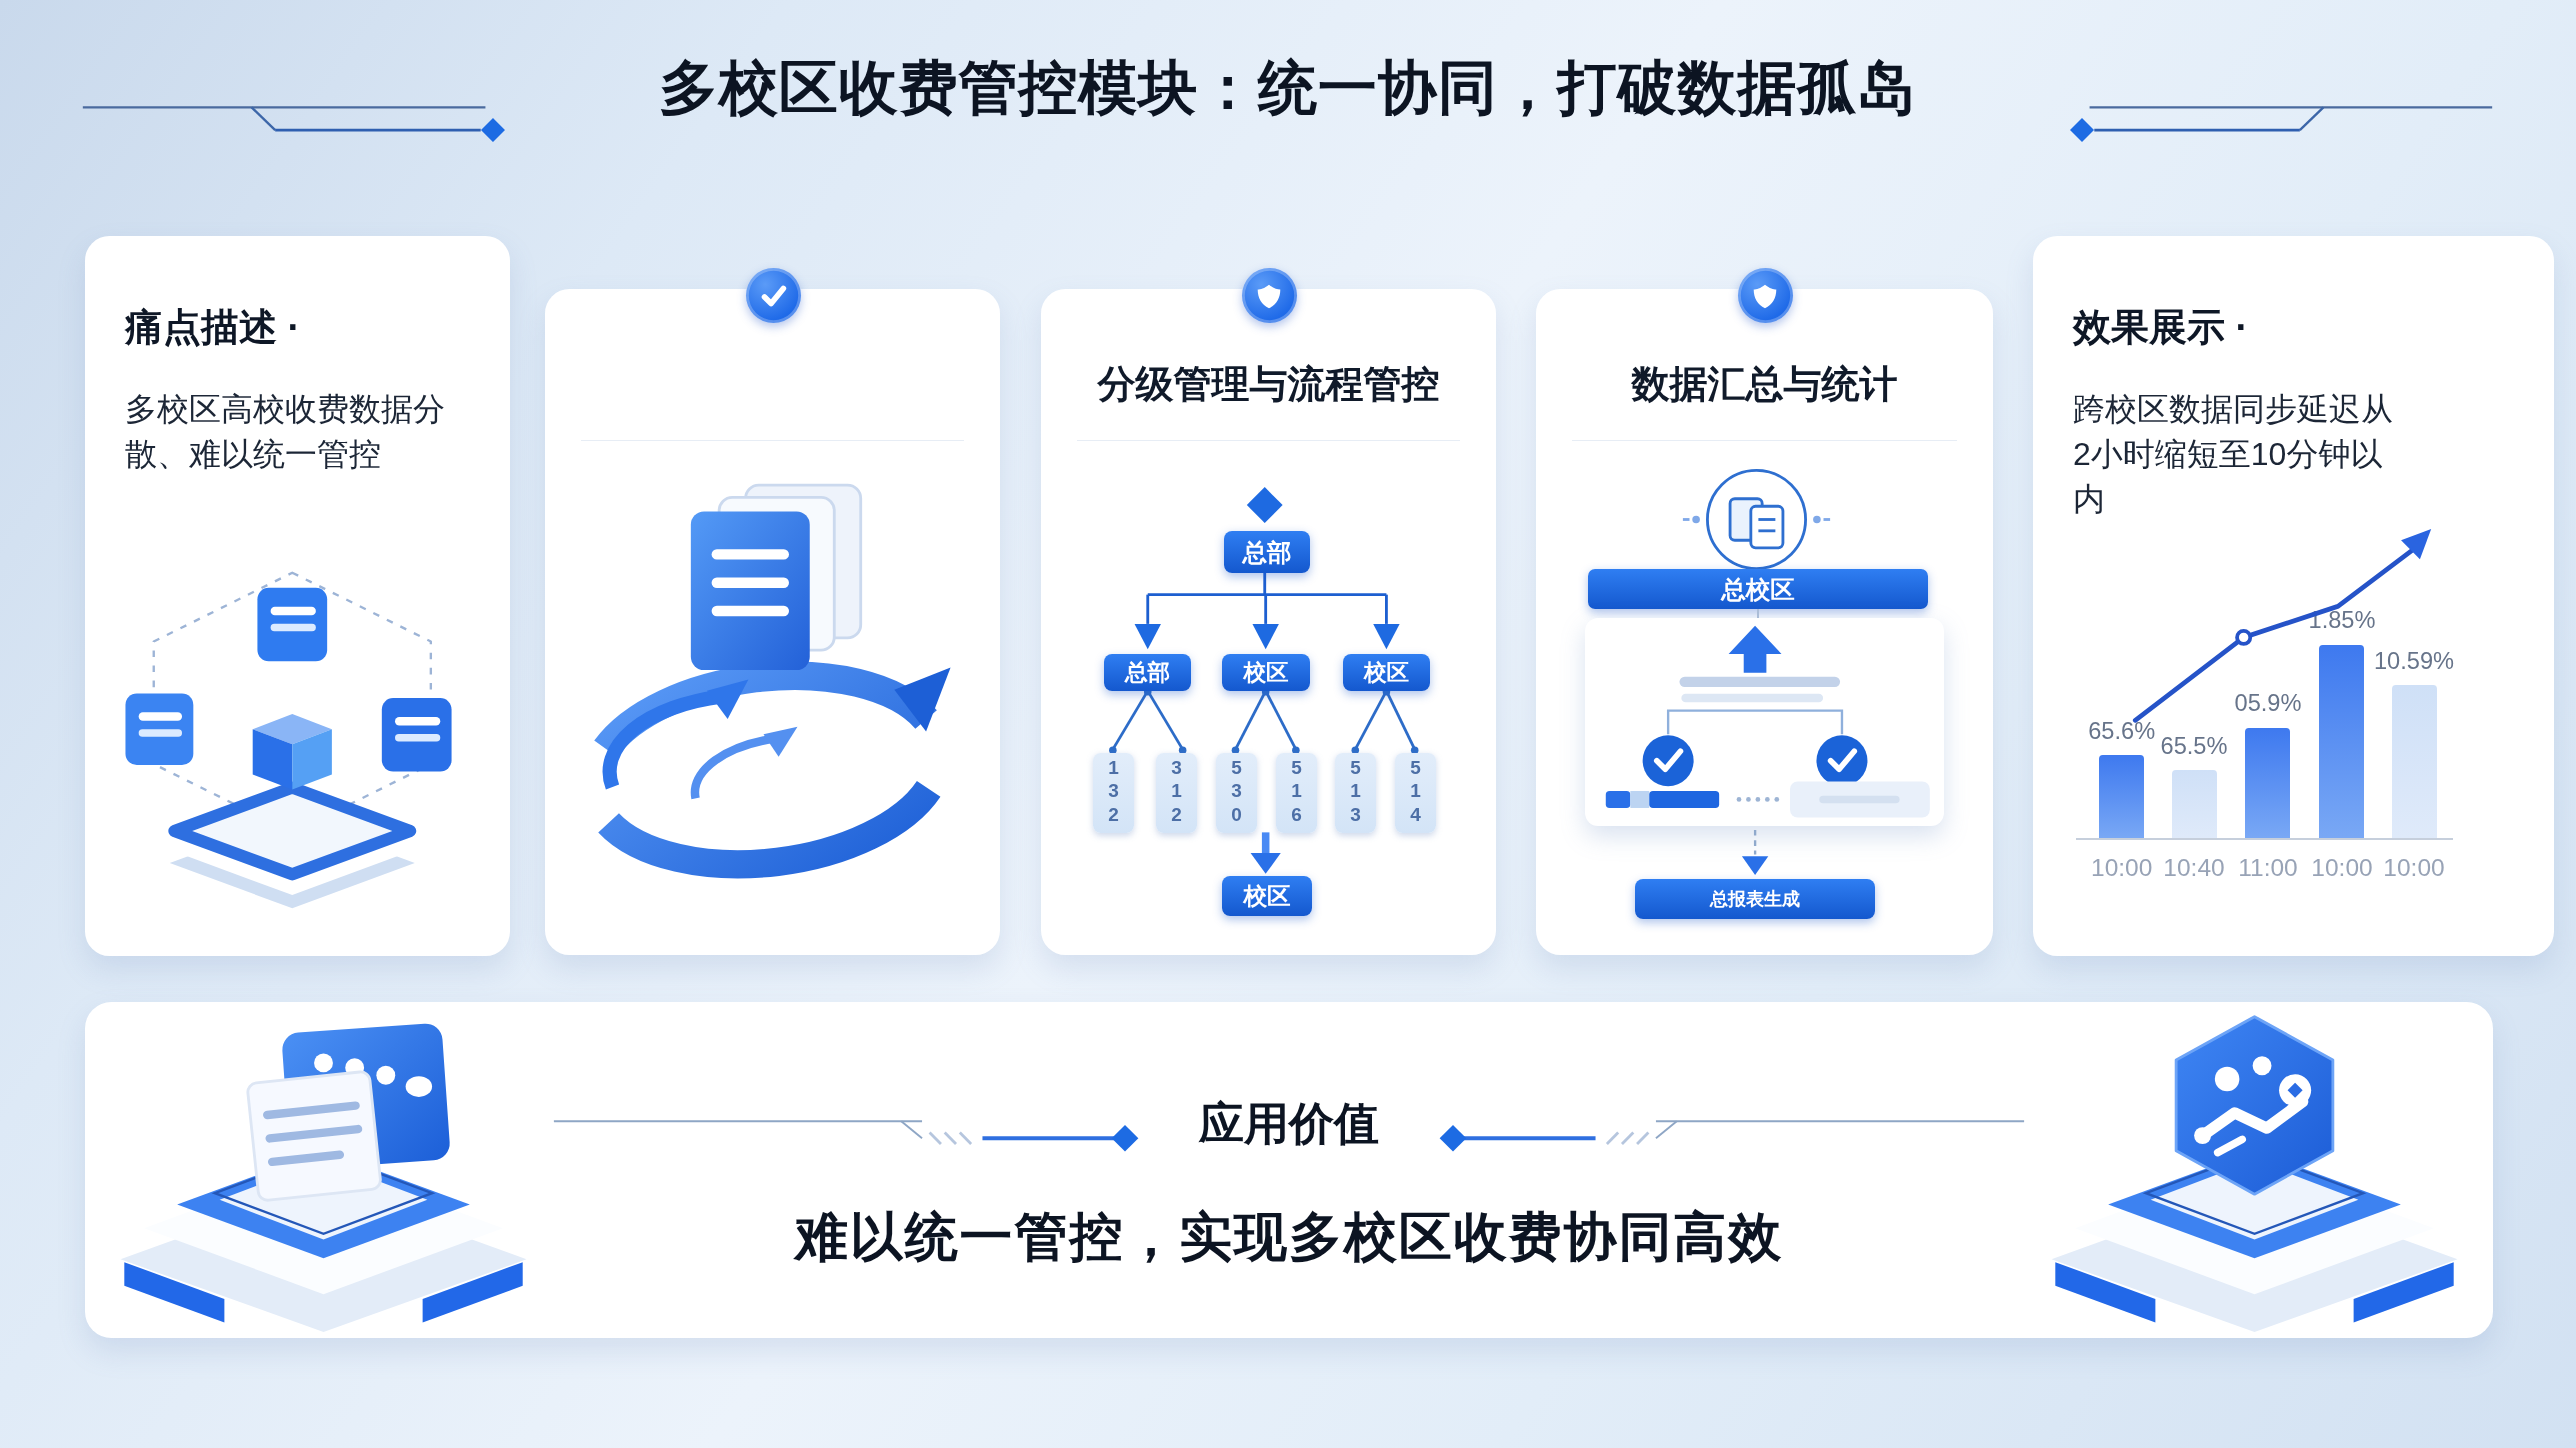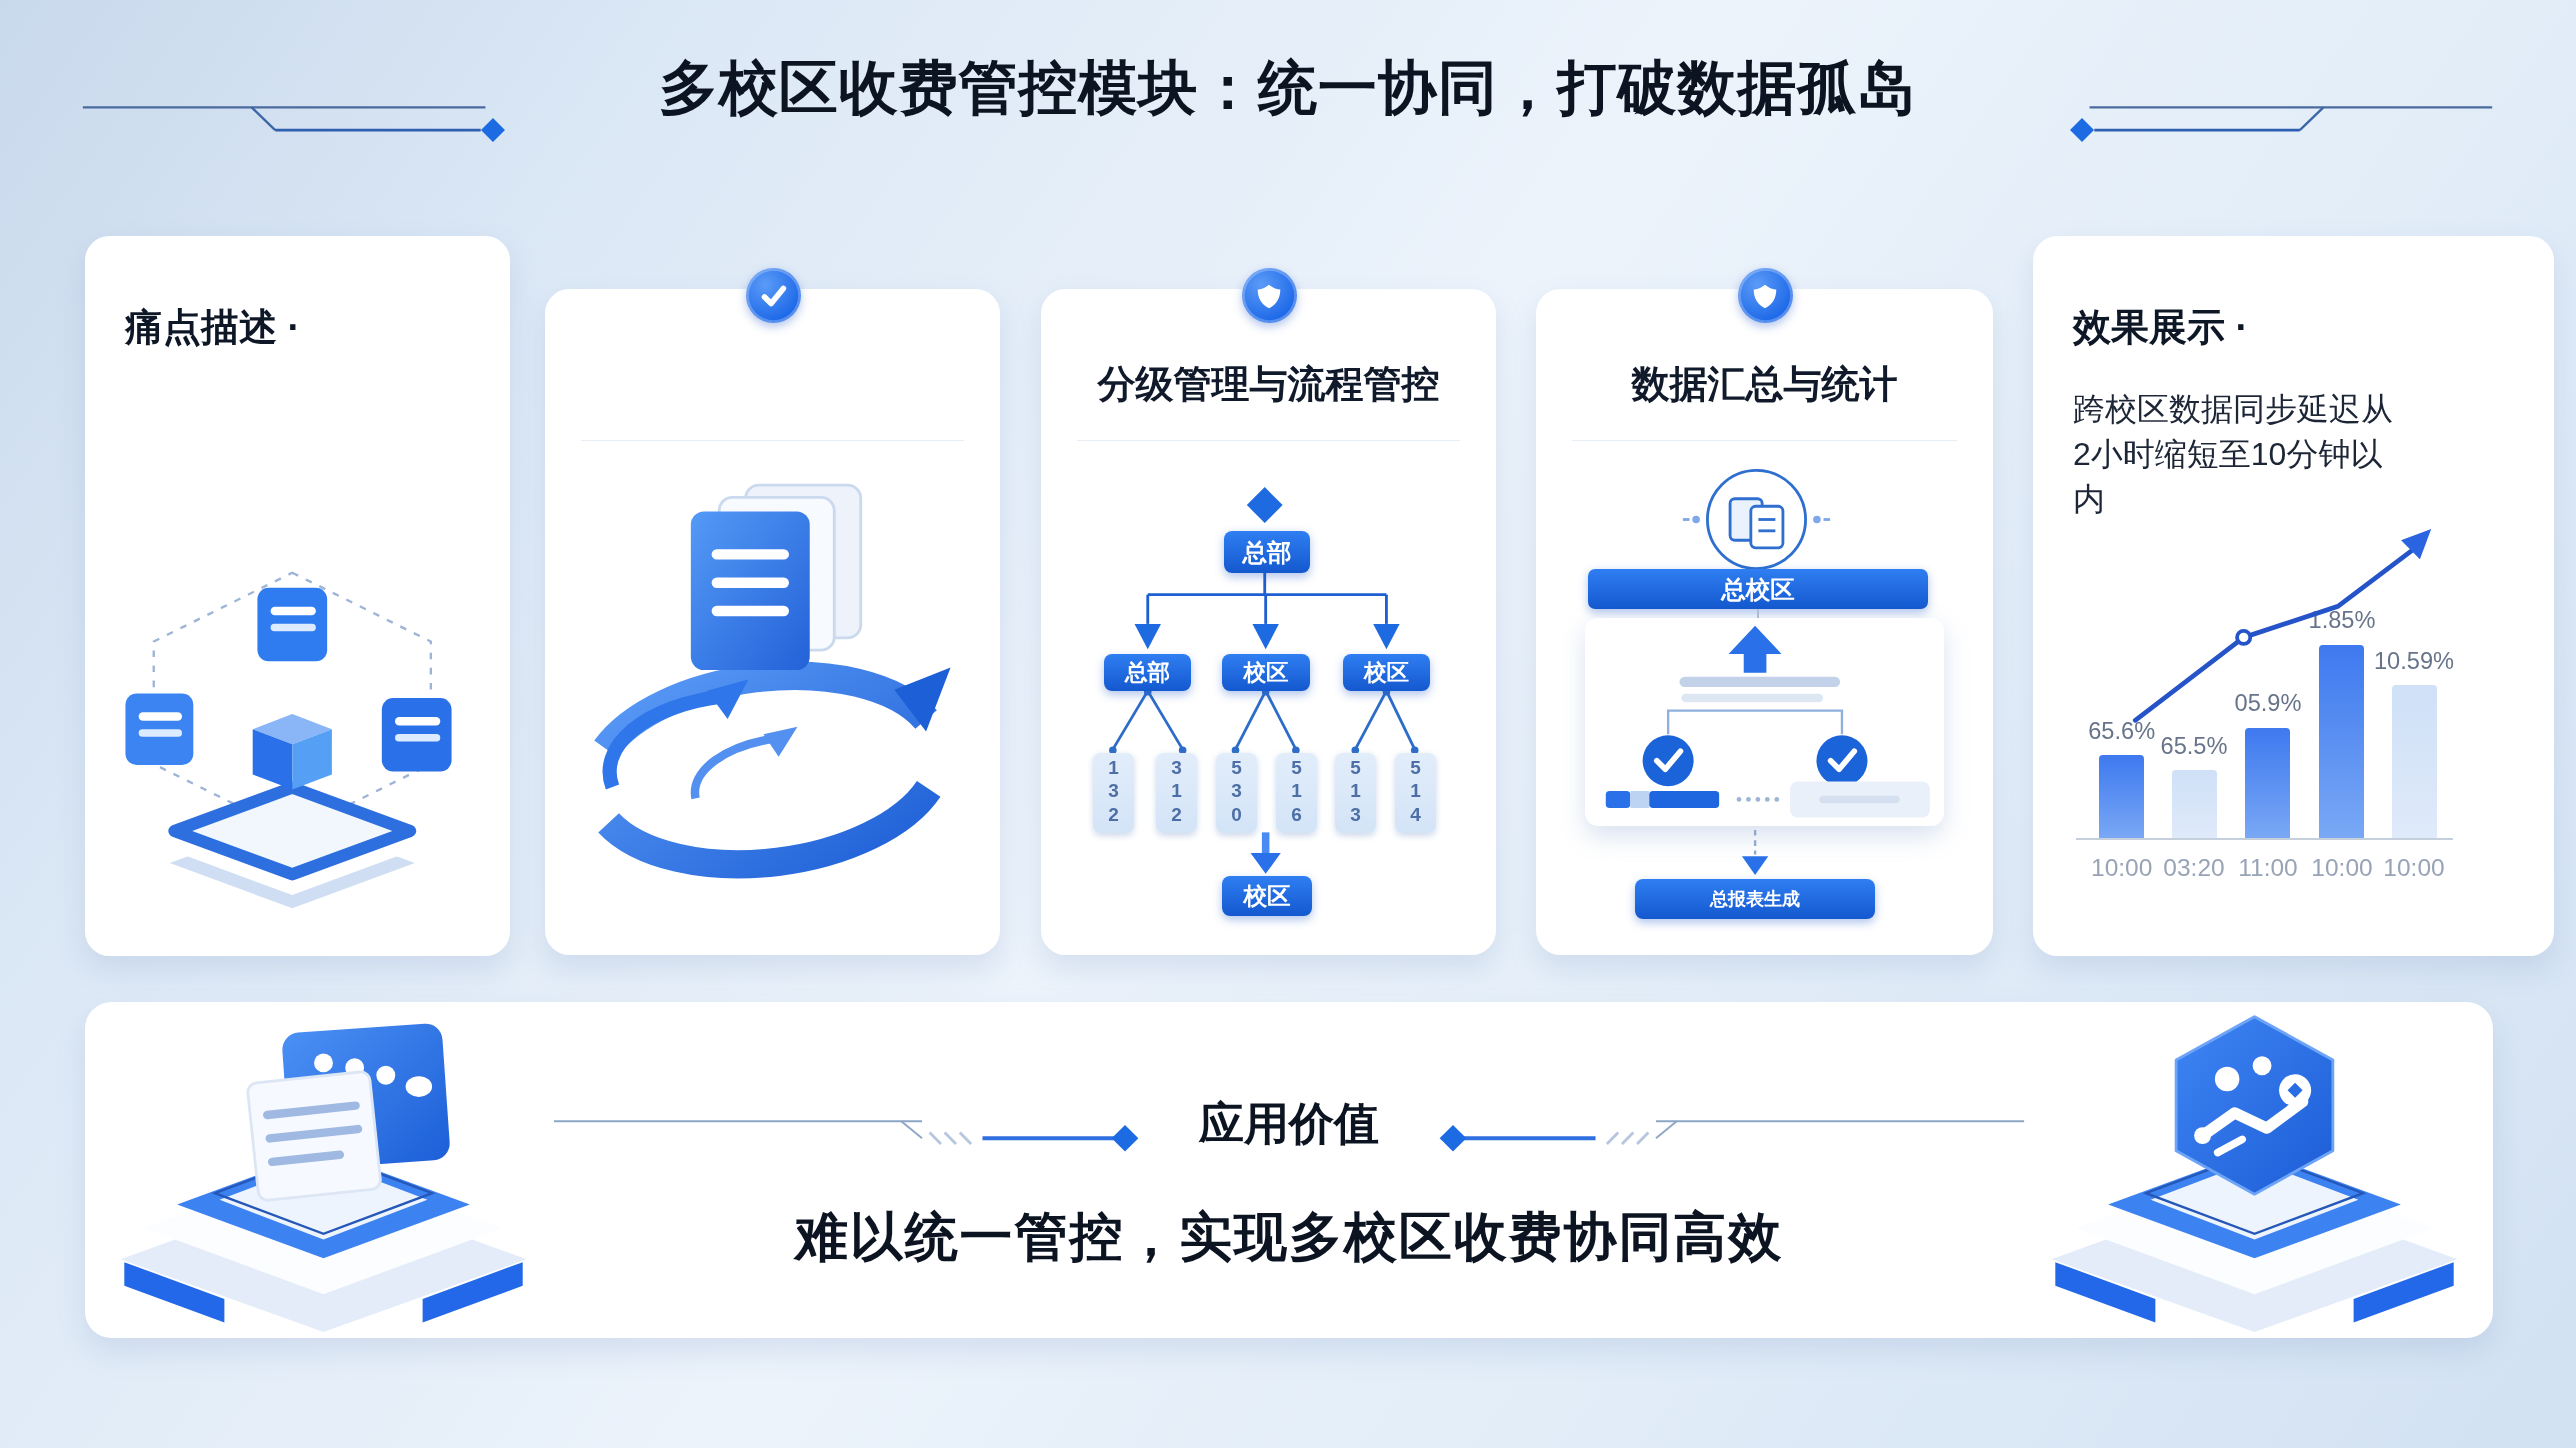--- a/index.html
+++ b/index.html
@@ -68,20 +68,21 @@
   <svg class="abs" style="left:1967px;top:94px;transform:scaleX(-1);" width="528" height="57" viewBox="0 0 560 60">
     <line x1="3" y1="14" x2="430" y2="14" stroke="#4a6a9e" stroke-width="2.5"></line>
     <line x1="182" y1="14" x2="207" y2="38" stroke="#3c66a8" stroke-width="2.5"></line>
     <line x1="207" y1="38" x2="425" y2="38" stroke="#2f5fb0" stroke-width="3"></line>
     <rect x="429" y="29" width="18" height="18" transform="rotate(45 438 38)" fill="#1d6be3"></rect>
   </svg>
 </div>
 
 <div class="abs card" style="left:85px;top:236px;width:425px;height:720px;">
   <div class="abs side-heading" style="top:66px;">痛点描述 ·</div>
+  <div class="abs side-body" style="top:151px;width:349px;">多校区高校收费数据分散、难以统一管控</div>
   <svg class="abs" style="left:14px;top:316px;" width="396" height="377" viewBox="0 0 420 400">
     <polygon points="205,22 352,95 352,225 205,298 58,225 58,95" fill="none" stroke="#9db4d6" stroke-width="2.5" stroke-dasharray="7 9" stroke-linejoin="round"></polygon>
     <g>
       <rect x="168" y="38" width="74" height="78" rx="12" fill="#2f7bf0"></rect>
       <rect x="182" y="58" width="48" height="9" rx="4.5" fill="#ffffff"></rect>
       <rect x="182" y="76" width="48" height="8" rx="4" fill="#dcebff"></rect>
     </g>
     <g>
       <rect x="28" y="150" width="72" height="76" rx="12" fill="#3b84f2"></rect>
       <rect x="42" y="170" width="46" height="9" rx="4.5" fill="#ffffff"></rect>
@@ -282,21 +283,21 @@
     <div class="bar bar-strong" style="left: 269px; bottom: 68px; height: 193px;"></div>
     <div class="bar bar-light" style="left: 342px; bottom: 68px; height: 153px;"></div>
 
     <span class="bar-label" style="left: 5.7px; top: 189px;">65.6%</span>
     <span class="bar-label" style="left: 78px; top: 204px;">65.5%</span>
     <span class="bar-label" style="left: 152px; top: 161px;">05.9%</span>
     <span class="bar-label" style="left: 226px; top: 78px;">1.85%</span>
     <span class="bar-label" style="left: 298px; top: 119px;">10.59%</span>
 
     <span class="bar-time" style="left:5.7px;top:325px;">10:00</span>
-    <span class="bar-time" style="left:78px;top:325px;">03:20</span>
+    <span class="bar-time" style="left:78px;top:325px;">10:40</span>
     <span class="bar-time" style="left:152px;top:325px;">11:00</span>
     <span class="bar-time" style="left:226px;top:325px;">10:00</span>
     <span class="bar-time" style="left:298px;top:325px;">10:00</span>
 
     <svg class="abs" style="left:0;top:0;" width="425" height="377" viewBox="0 0 450 400">
       <polyline points="90,203 205,115 305,82 390,18" fill="none" stroke="#2553c8" stroke-width="5" stroke-linecap="round"></polyline>
       <circle cx="205" cy="115" r="7" fill="#ffffff" stroke="#2553c8" stroke-width="4"></circle>
       <polygon points="404,0 372,12 392,32" fill="#2a64e0"></polygon>
     </svg>
   </div>

